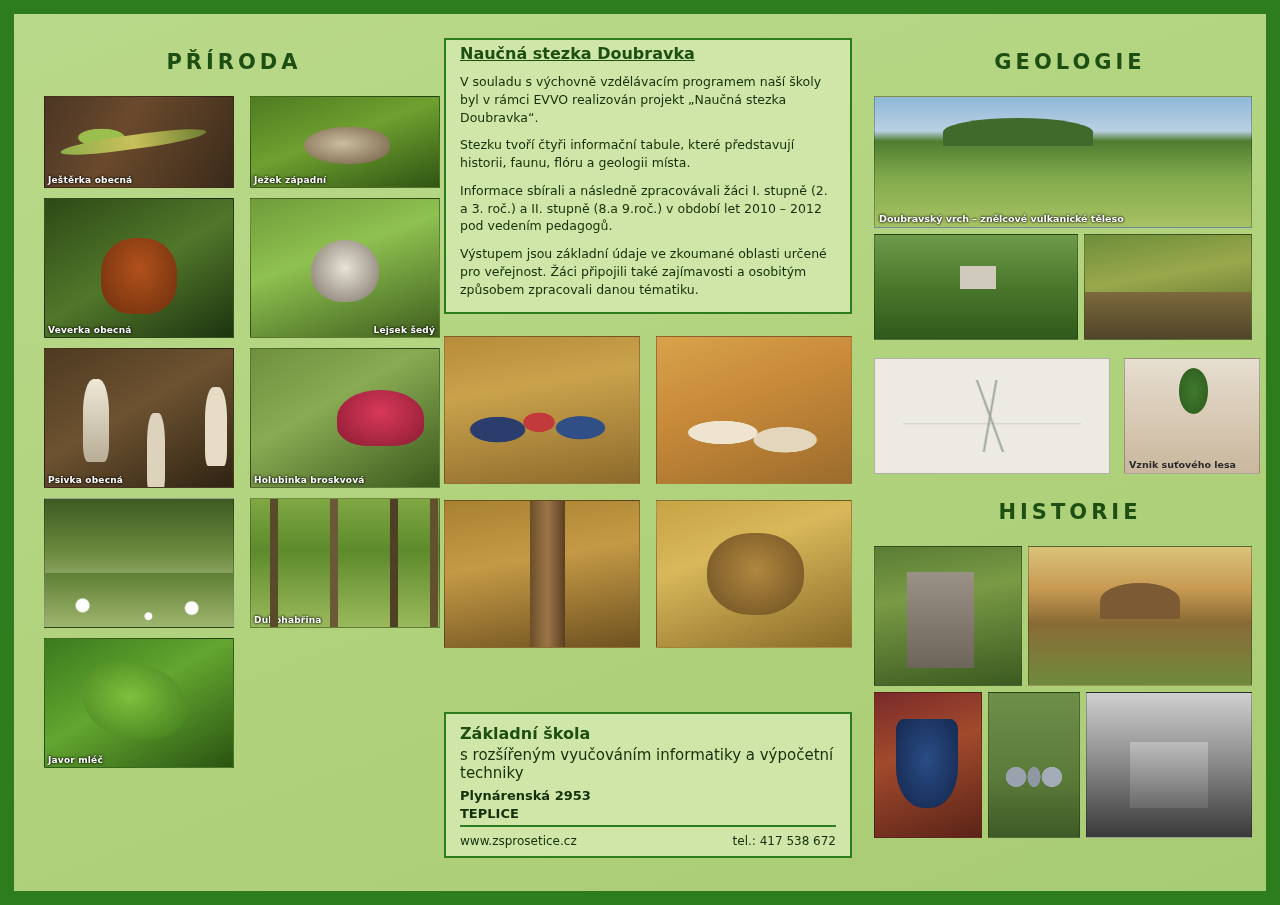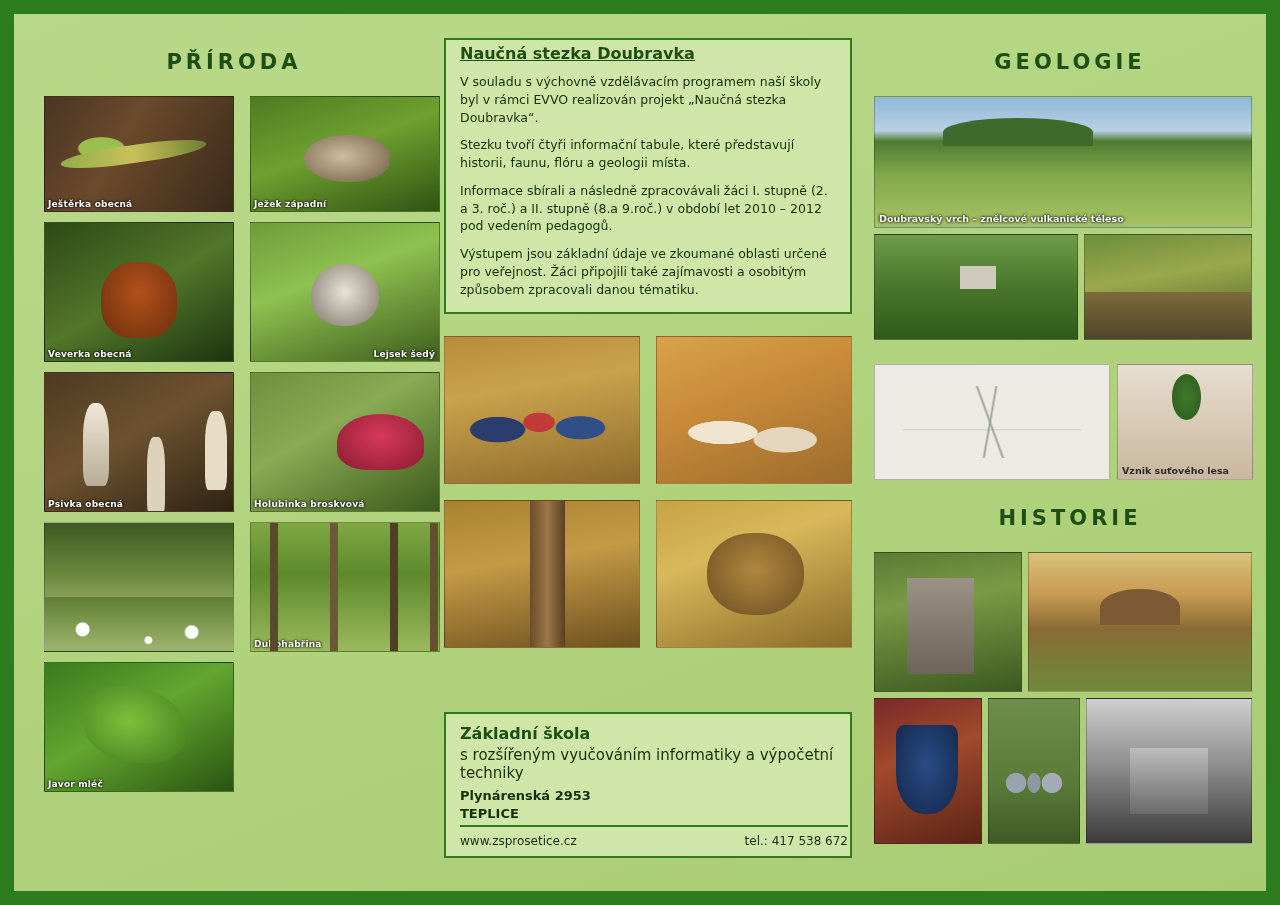--- a/index.html
+++ b/index.html
@@ -51,21 +51,21 @@
   }
   .photo .cap{
     position:absolute;left:3px;bottom:2px;
     color:#fff;
     font-size:9px;
     font-weight:bold;
     text-shadow:0 0 3px rgba(0,0,0,.95),0 0 2px rgba(0,0,0,.9);
     letter-spacing:.2px;
     font-family:"DejaVu Sans", sans-serif;
   }
-  .h120{height:116px}
+  .h120{height:92px}
   .h140{height:140px}
   .h130{height:130px}
 
   
   .textbox{
     border:2px solid #2d7d1e;
     background:#cfe6a8;
     padding:2px 14px 14px 14px;
     box-sizing:border-box;
     width:408px;
@@ -86,21 +86,21 @@
     font-family:"DejaVu Sans", sans-serif;
   }
   .textbox p:last-child{margin-bottom:0}
 
   
   .schoolbox{
     border:2px solid #2d7d1e;
     background:#cfe6a8;
     width:408px;
     box-sizing:border-box;
-    padding:10px 2px 8px 14px;
+    padding:10px 14px 8px 14px;
     position:absolute;left:0;top:674px;
   }
   .schoolbox .sname{font-size:16px;font-weight:bold;color:#1d4f12;margin-bottom:3px;}
   .schoolbox .ssub{font-size:15px;color:#14300a;margin-bottom:6px;}
   .schoolbox .saddr{font-size:13px;font-weight:bold;color:#14300a;}
   .schoolbox .scity{font-size:13px;font-weight:bold;color:#14300a;margin-top:3px;}
   .schoolbox .divider{height:2px;background:#2d7d1e;margin:4px 0 7px 0;}
   .schoolbox .srow{display:flex;justify-content:space-between;font-size:12px;color:#14300a;}
 
   
@@ -300,21 +300,21 @@
 
       <div style="display:flex;gap:6px;margin-top:6px;">
         <div class="rphoto im-castle" style="width:204px;height:106px;">
           <span class="cap"></span>
         </div>
         <div class="rphoto im-sutovy" style="width:168px;height:106px;">
           <span class="cap">Suťový les</span>
         </div>
       </div>
 
-      <div style="display:flex;gap:7px;margin-top:24px;">
+      <div style="display:flex;gap:14px;margin-top:18px;">
         <div class="rphoto im-draw1" style="width:236px;height:116px;">
           <span class="cap"></span>
         </div>
         <div class="rphoto im-draw2" style="width:136px;height:116px;">
           <span class="cap" style="color:#2b2b2b;text-shadow:none;">Vznik suťového lesa</span>
         </div>
       </div>
 
       <div class="section-title right" style="margin-top:26px;">HISTORIE</div>
 

